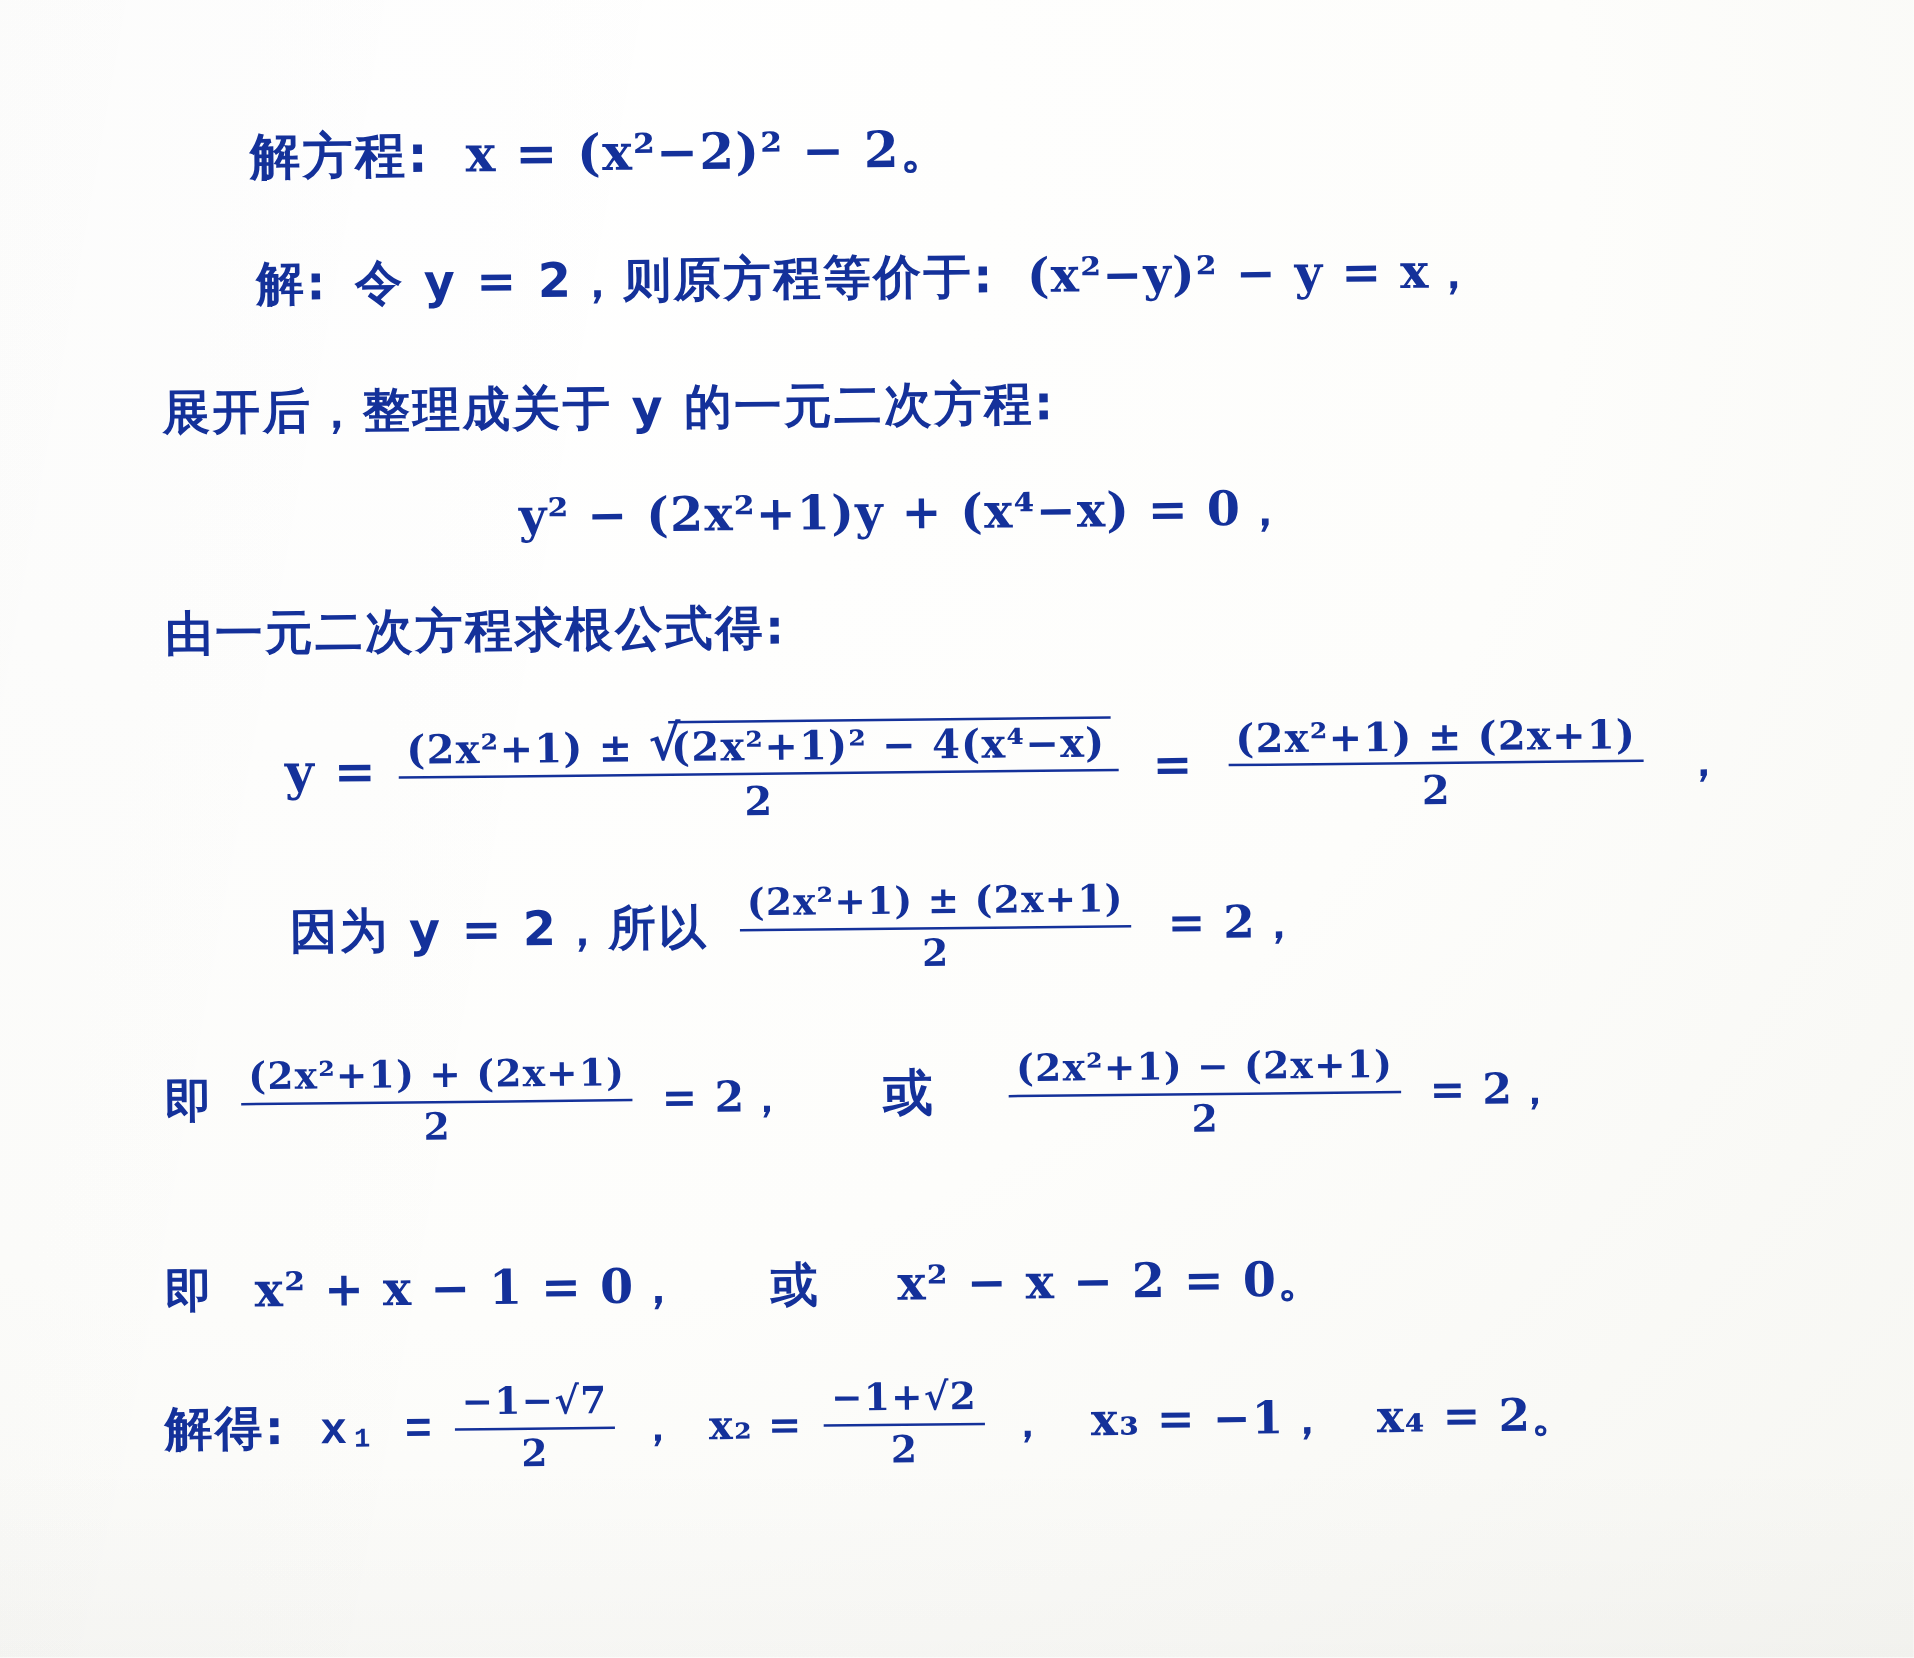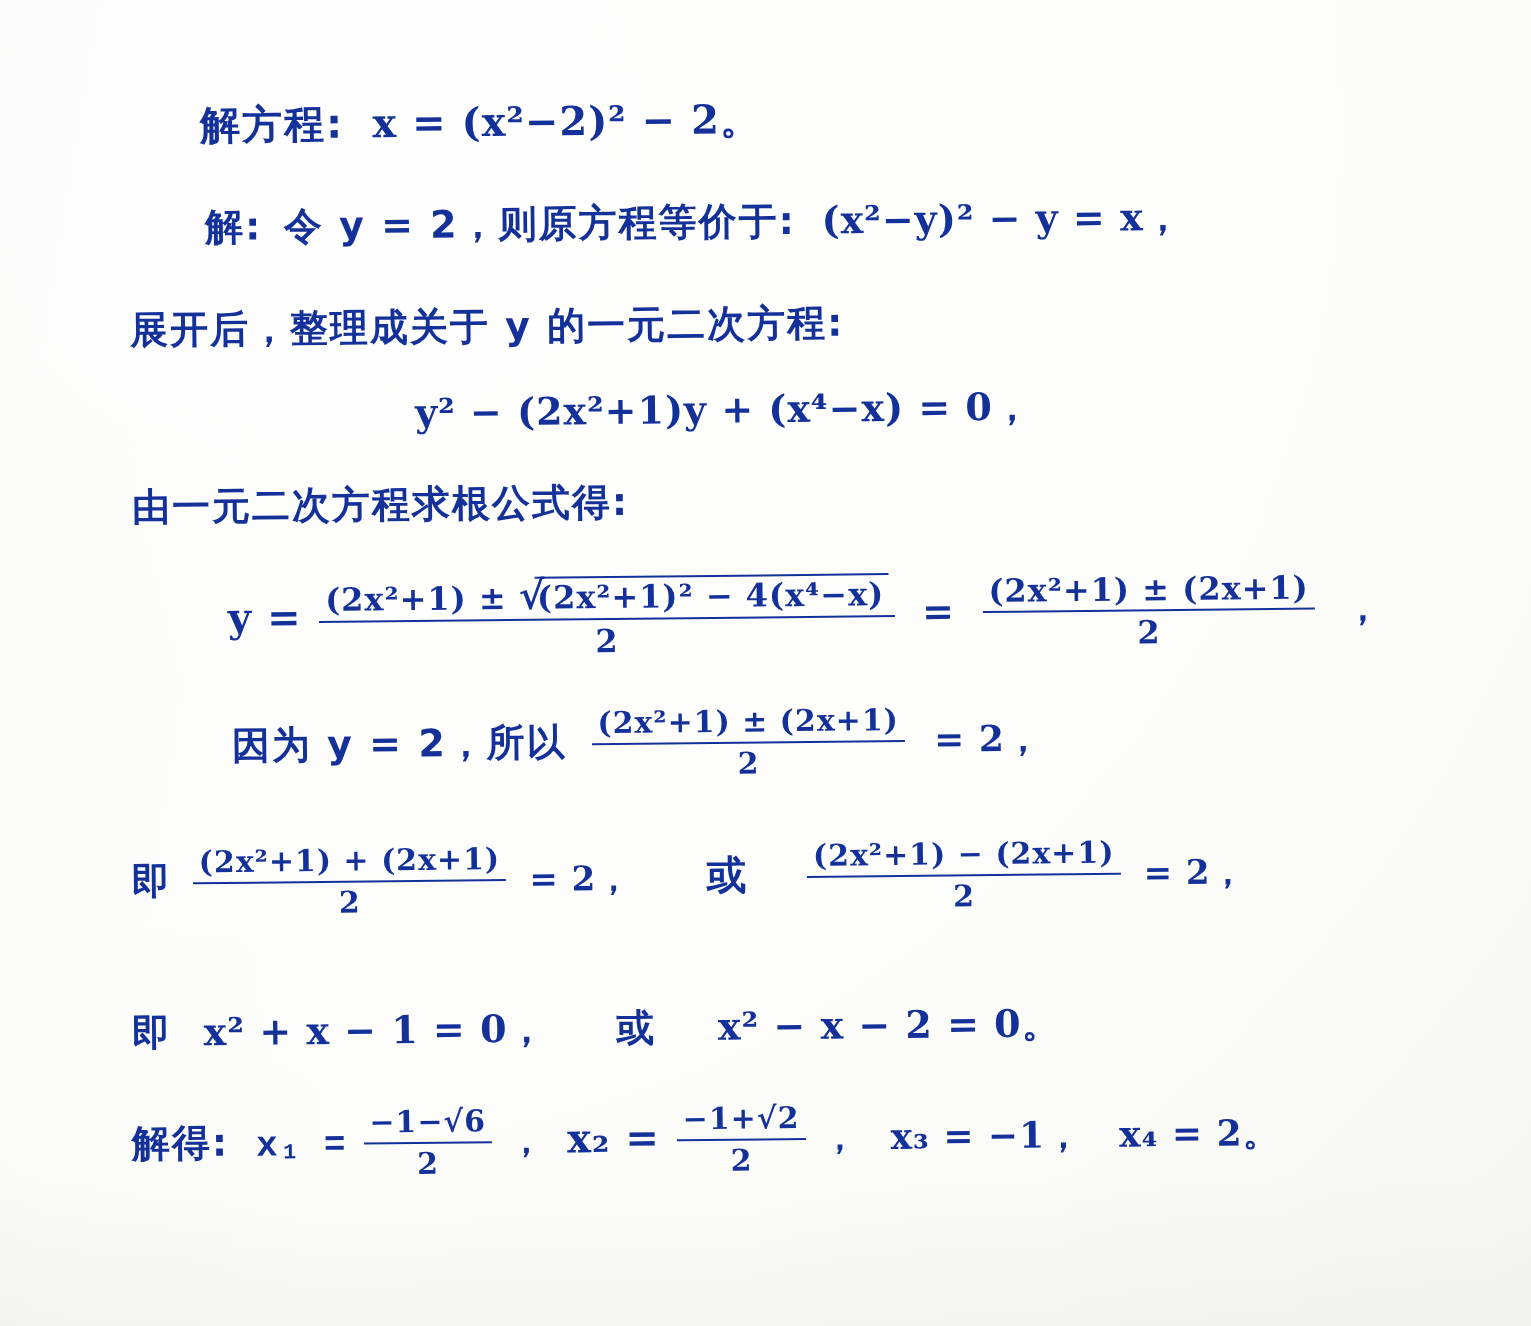--- a/index.html
+++ b/index.html
@@ -178,26 +178,26 @@
     <span class="math" style="margin-left:18px;">x² + x − 1 = 0，</span>
     <span class="cn" style="margin-left:56px;">或</span>
     <span class="math" style="margin-left:48px;">x² − x − 2 = 0。</span>
   </div>
 
   <div class="ln hand" style="left:132px; top:1110px; font-size:30px;">
     <span class="cn" style="font-size:38px;">解得:</span>
 
     <span class="math" style="font-size:36px; margin-left:16px;font-family:Liberation Mono, monospace;">x₁ =</span>
     <span class="frac math">
-      <span class="num">−1−√6</span>
+      <span class="num">−1−√7</span>
       <span class="den">2</span>
     </span>
     <span class="math" style="font-size:34px;">，</span>
 
-    <span class="math" style="font-size:40px; margin-left:12px;">x₂ =</span>
+    <span class="math" style="font-size:32px; margin-left:12px;">x₂ =</span>
     <span class="frac math">
       <span class="num">−1+√2</span>
       <span class="den">2</span>
     </span>
     <span class="math" style="font-size:34px;">，</span>
 
     <span class="math" style="font-size:36px; margin-left:22px;">x₃ = −1，</span>
     <span class="math" style="font-size:36px; margin-left:26px;">x₄ = 2。</span>
   </div>
 

